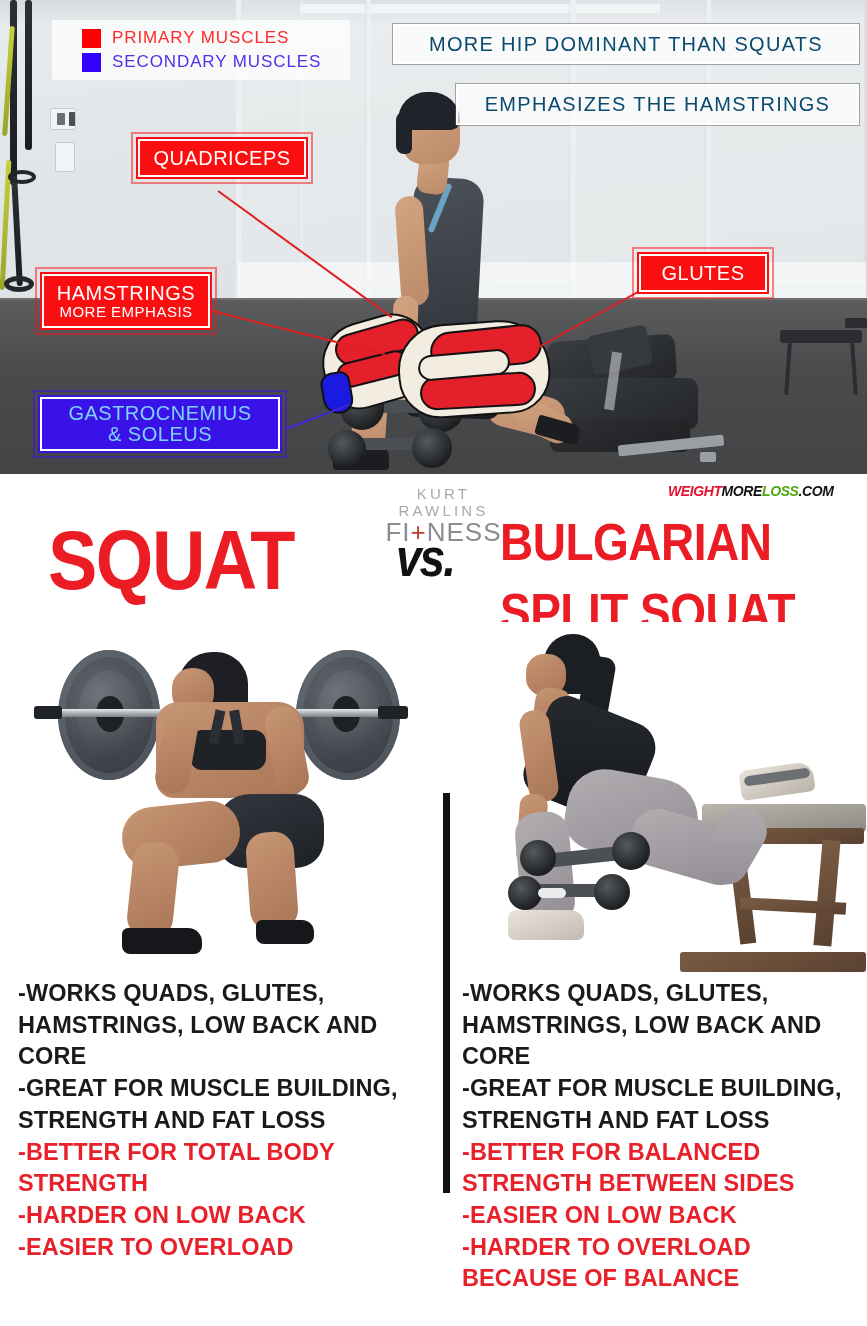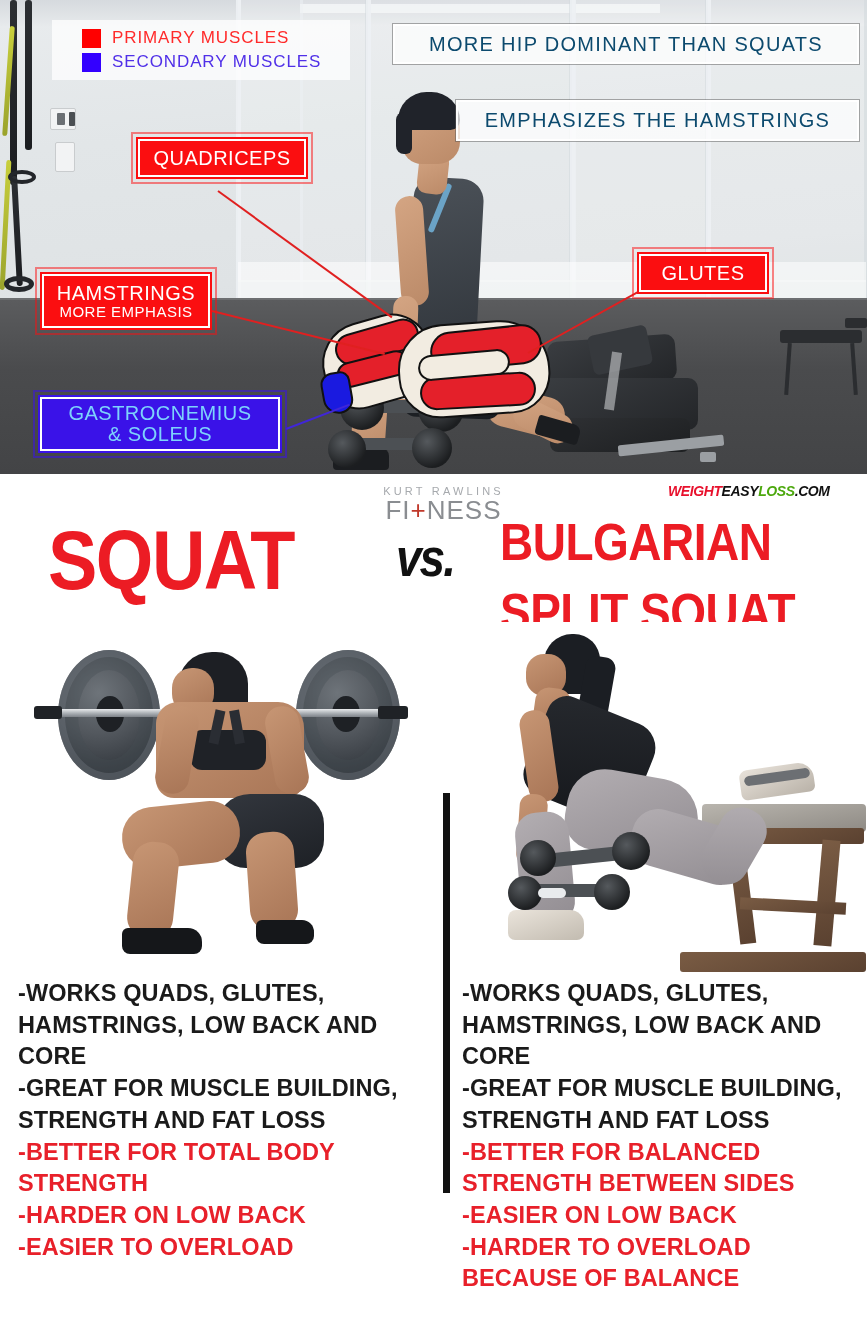--- a/index.html
+++ b/index.html
@@ -134,21 +134,21 @@
   .legend-sw { width:19px; height:19px; display:block; }
   .legend-lbl { font-size:17px; letter-spacing:.9px; }
 
   
   #compare { position:absolute; left:0; top:474px; width:867px; height:852px; background:#fff; }
 
   #brand-logo {
     position:absolute; left:381px; top:485px; width:125px;
     text-align:center; color:#8d9094;
   }
-  #brand-logo .kr { font-size:11px; letter-spacing:3.2px; display:block; color:#a6a9ad;}
+  #brand-logo .kr { font-size:15px; letter-spacing:3.2px; display:block; color:#a6a9ad;}
   #brand-logo .fit { font-size:26px; letter-spacing:1px; display:block; margin-top:-2px; color:#8a8d91;}
   #brand-logo .plus { color:#c0392b; }
 
   #watermark {
     position:absolute; left:668px; top:483px;
     font-size:14px; font-weight:bold; font-style:italic;
     letter-spacing:-0.4px; white-space:nowrap;
   }
   .wm-red{color:#e8112d;} .wm-black{color:#111;} .wm-green{color:#4ca80d;text-align:right;}
 
@@ -306,21 +306,21 @@
         <span class="legend-sw" style="background:#ff0000"></span>
         <span class="legend-lbl" style="color:#ff2a2a">PRIMARY MUSCLES</span>
       </div>
       <div class="legend-row">
         <span class="legend-sw" style="background:#3300ff"></span>
         <span class="legend-lbl" style="color:#5030e8">SECONDARY MUSCLES</span>
       </div>
     </div>
 
     <div class="tagbox" style="left:393px;top:24px;width:466px;height:40px;">MORE HIP DOMINANT THAN SQUATS</div>
-    <div class="tagbox" style="left:456px;top:100px;width:403px;height:41px;">EMPHASIZES THE HAMSTRINGS</div>
+    <div class="tagbox" style="left:456px;top:84px;width:403px;height:41px;">EMPHASIZES THE HAMSTRINGS</div>
 
     <div class="chip chip-red" style="left:136px;top:137px;width:172px;height:42px;">
       <span class="chip-main">QUADRICEPS</span>
     </div>
 
     <div class="chip chip-red" style="left:40px;top:272px;width:172px;height:58px;">
       <span class="chip-main">HAMSTRINGS</span>
       <span class="chip-sub">MORE EMPHASIS</span>
     </div>
 
@@ -334,21 +334,21 @@
     </div>
   </div>
 
   <div id="compare"></div>
 
   <div id="brand-logo">
     <span class="kr">KURT RAWLINS</span>
     <span class="fit"><span>FI</span><span class="plus">+</span><span>NESS</span></span>
   </div>
 
-  <div id="watermark"><span class="wm-red">WEIGHT</span><span class="wm-black">EASY</span><span class="wm-green">LOSS</span><span class="wm-black">.COM</span></div>
+  <div id="watermark"><span class="wm-red">WEIGHT</span><span class="wm-black">MORE</span><span class="wm-green">LOSS</span><span class="wm-black">.COM</span></div>
 
   <div id="title-squat">SQUAT</div>
   <div id="title-vs">vs.</div>
   <div id="title-bulgarian">
     <div>BULGARIAN</div>
     <div>SPLIT SQUAT</div>
   </div>
 
   <div class="photo" style="left:26px;top:636px;width:410px;height:330px;">
     <div class="plate" style="left:32px;top:14px;width:102px;height:130px;"></div>

